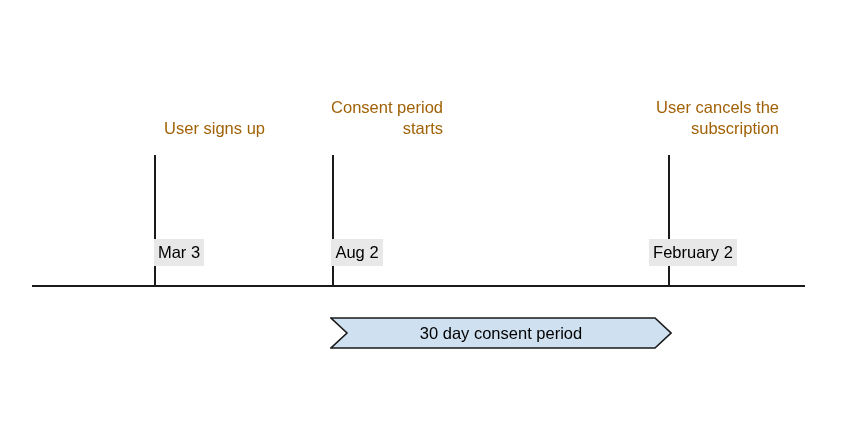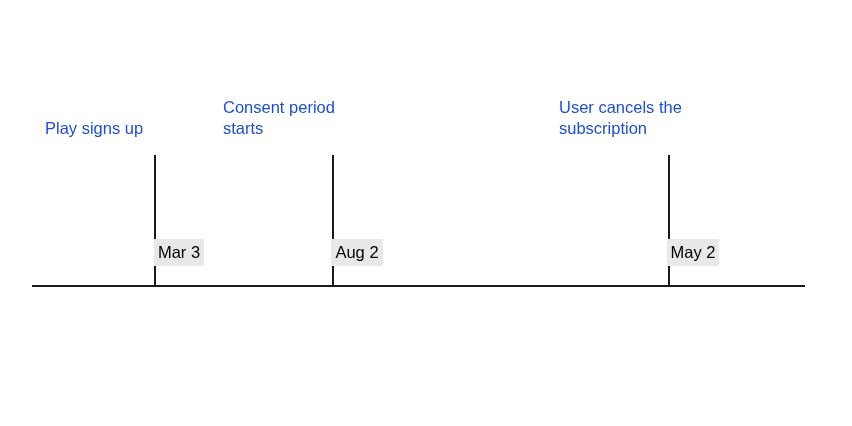--- a/index.html
+++ b/index.html
@@ -42,24 +42,24 @@
     top: 155px;
     left: -1px;
     width: 0;
     height: 131px;
     border-left: 2px solid #1a1a1a;
   }
   .marker-title {
     position: absolute;
     left: -110px;
     width: 220px;
-    text-align: left;
+    text-align: right;
     font-size: 16.5px;
     line-height: 21px;
-    color: #1d4ed8;
+    color: #a16207;
     white-space: pre-line;
   }
   .marker-title.one-line { top: 118px; }
   .marker-title.two-line { top: 97px; }
 
   .marker-date {
     position: absolute;
     top: 239px;
     left: -80px;
     width: 160px;
@@ -103,33 +103,39 @@
   }
 </style>
 </head>
 <body>
 
 <div class="canvas">
 
   <div class="axis-line"></div>
 
   <div class="marker" style="left:155px;">
-    <div class="marker-title one-line">Play signs up</div>
+    <div class="marker-title one-line">User signs up</div>
     <div class="marker-tick"></div>
     <div class="marker-date"><span>Mar 3</span></div>
   </div>
 
   <div class="marker" style="left:333px;">
     <div class="marker-title two-line">Consent period
 starts</div>
     <div class="marker-tick"></div>
     <div class="marker-date"><span>Aug 2</span></div>
   </div>
 
   <div class="marker" style="left:669px;">
     <div class="marker-title two-line">User cancels the
 subscription</div>
     <div class="marker-tick"></div>
-    <div class="marker-date"><span>May 2</span></div>
+    <div class="marker-date"><span>February 2</span></div>
   </div>
 
+  <div class="banner">
+    <svg viewBox="0 0 342 32" preserveAspectRatio="none">
+      <polygon points="1,1 325,1 341,16 325,31 1,31 17,16" fill="#cfe0f0" stroke="#1a1a1a" stroke-width="1.6" stroke-linejoin="miter"></polygon>
+    </svg>
+    <div class="banner-label">30 day consent period</div>
+  </div>
 
 </div>
 
 </body></html>

